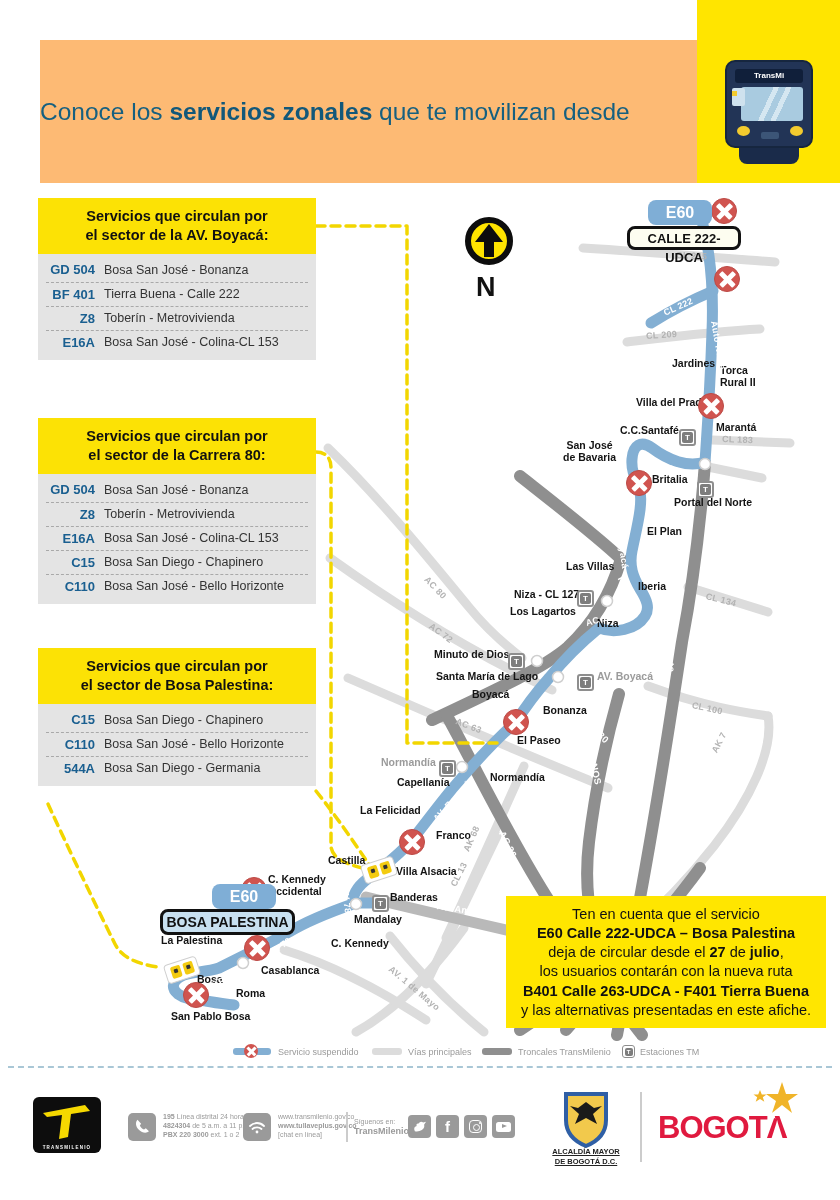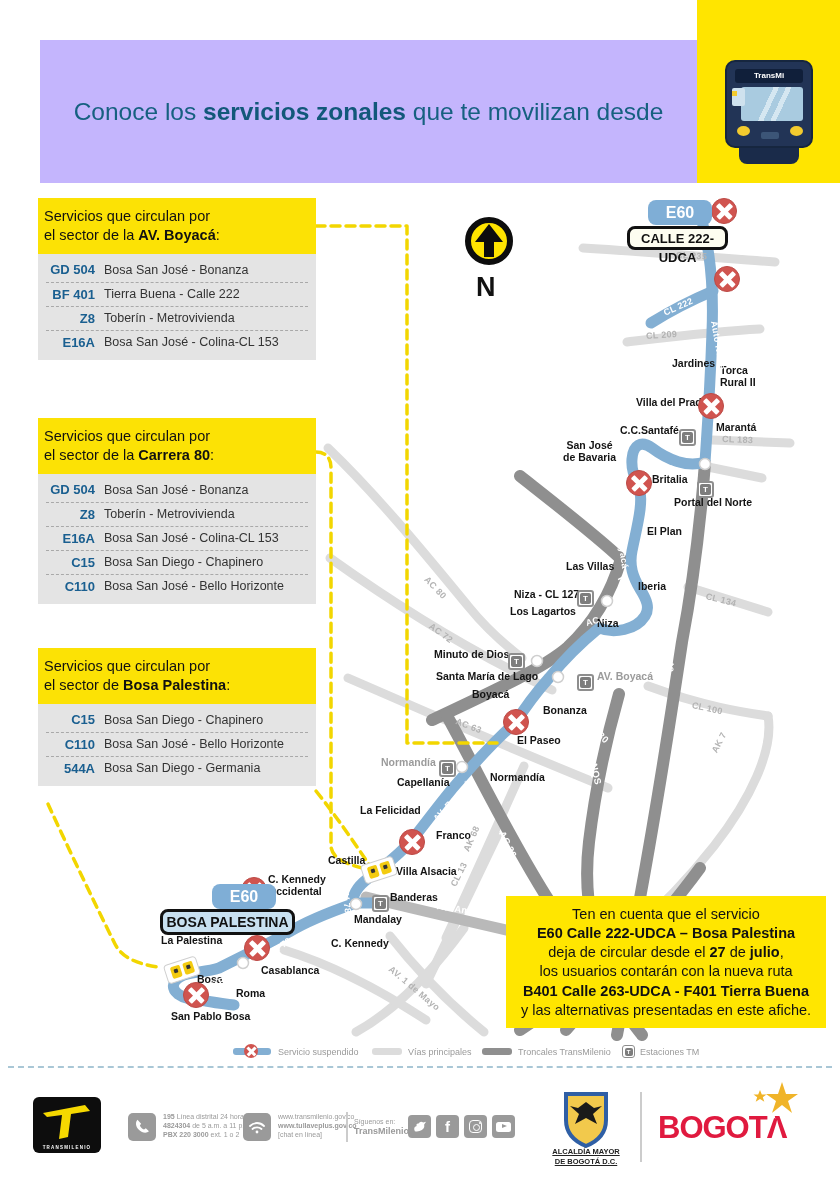--- a/index.html
+++ b/index.html
@@ -1,41 +1,41 @@
 <!DOCTYPE html>
 <html><head>
 <meta charset="utf-8">
 <style>
   * { box-sizing: border-box; margin: 0; padding: 0; }
   body { background:#fff; font-family:"Liberation Sans", sans-serif; }
   .page { position:relative; width:840px; height:1200px; background:#fff; overflow:hidden; }
 
   
-  .band { position:absolute; left:40px; top:40px; width:657px; height:143px; background:#c4b5fd; z-index:2;
-          display:flex; flex-direction:column; justify-content:center; align-items:center; }
+  .band { position:absolute; left:40px; top:40px; width:657px; height:143px; background:#fdba74; z-index:2;
+          display:flex; flex-direction:column; justify-content:center; }
   .band .l1 { font-size:24.5px; color:#166080; }
   .band .l2 { font-size:26px; color:#166080; margin-top:6px; }
   .band b { font-weight:bold; color:#12587A; }
   .ycorner { position:absolute; left:697px; top:0; width:143px; height:183px; background:#FFE500; z-index:2; }
   .bus { position:absolute; left:721px; top:60px; width:96px; height:110px; z-index:3; }
   .bus-body { position:absolute; left:4px; top:0; width:88px; height:88px; background:#223456; border-radius:10px; border:2px solid #16263f; }
   .bus-display { position:absolute; left:8px; top:7px; width:68px; height:14px; background:#101f3a; border-radius:3px;
                  color:#fff; font-size:8px; font-weight:bold; text-align:center; line-height:14px; }
   .bus-shield { position:absolute; left:14px; top:25px; width:62px; height:34px; border-radius:3px;
                 background:linear-gradient(115deg,#A9CBE0 42%,#d5e7f1 42% 49%,#A9CBE0 49% 58%,#d5e7f1 58% 65%,#A9CBE0 65%); }
   .bus-mirror { position:absolute; left:5px; top:26px; width:13px; height:18px; background:#cfe2ee; border-radius:2px; overflow:hidden; }
   .bus-mirror::before { content:""; position:absolute; left:0; top:3px; width:5px; height:5px; background:#F3CB2E; }
   .bus-light { position:absolute; top:64px; width:13px; height:10px; background:#F3CB2E; border-radius:50%; }
   .bus-light.l { left:10px; } .bus-light.r { left:63px; }
   .bus-grill { position:absolute; left:34px; top:70px; width:18px; height:7px; background:#3c5577; border-radius:2px; }
   .bus-under { position:absolute; left:18px; top:88px; width:60px; height:16px; background:#1a2b4a; border-radius:0 0 8px 8px; }
 
   
   .sbox { position:absolute; left:38px; width:278px; z-index:6; }
-  .sbox-head { background:#FCE205; font-weight:normal; font-size:14.5px; color:#111; padding:9px 6px; line-height:1.3; }
+  .sbox-head { background:#FCE205; text-align:center; font-weight:bold; font-size:14.5px; color:#111; padding:9px 6px; line-height:1.3; }
   .sbox-body { background:#E4E4E4; padding:4px 8px 6px 8px; }
   .srow { display:flex; align-items:center; min-height:24px; }
   .srow + .srow { border-top:1.5px dashed #a9a9a9; }
   .scode { width:58px; text-align:right; color:#1A5F90; font-weight:bold; font-size:13px; padding-right:9px; flex:none; }
   .sroute { font-size:12.5px; color:#333; }
 
   
   .ml,.mg { position:absolute; font-size:10.5px; font-weight:bold; color:#141414; line-height:1.12; white-space:pre-line; z-index:3; }
   .mg { color:#9b9b9b; }
   .rb,.rw,.rg { position:absolute; font-weight:bold; white-space:nowrap; transform-origin:0 50%; z-index:3; letter-spacing:.3px; }
@@ -51,21 +51,21 @@
   
   .tm { position:absolute; width:17px; height:17px; background:#fff; border:2px solid #8e8e8e; border-radius:3px;
         display:flex; align-items:center; justify-content:center; z-index:4; }
   .tm i { font-style:normal; width:11px; height:11px; background:#7d7d7d; border-radius:2px; color:#fff; font-size:8px;
           font-weight:bold; display:flex; align-items:center; justify-content:center; }
 
   
   .e60 { position:absolute; width:64px; height:25px; background:#7FAED6; border-radius:8px; color:#fff; font-weight:bold;
          font-size:16px; text-align:center; line-height:25px; z-index:5; }
   .term { position:absolute; border:3px solid #111; border-radius:8px; font-weight:bold; text-align:center; z-index:5; color:#111; }
-  .term.t1 { left:627px; top:226px; width:101px; height:24px; background:#FDFDF0; font-size:13px; line-height:19px; }
+  .term.t1 { left:627px; top:226px; width:114px; height:24px; background:#FDFDF0; font-size:13px; line-height:19px; }
   .term.t2 { left:160px; top:909px; width:135px; height:26px; background:#C8E0F0; font-size:14px; line-height:21px; }
 
   
   .north { position:absolute; left:452px; top:212px; z-index:4; }
   .north .nlabel { position:absolute; left:24px; top:60px; font-size:27px; font-weight:900; color:#111; }
 
   
   .stopbox { position:absolute; width:34px; height:20px; background:#fff; border:1px solid #cfcfcf; border-radius:4px;
              display:flex; align-items:center; justify-content:center; gap:3px; z-index:4; transform:rotate(-18deg); }
   .stopbox s { display:block; width:10px; height:12px; background:#F3CB10; border-radius:2px; position:relative; }

